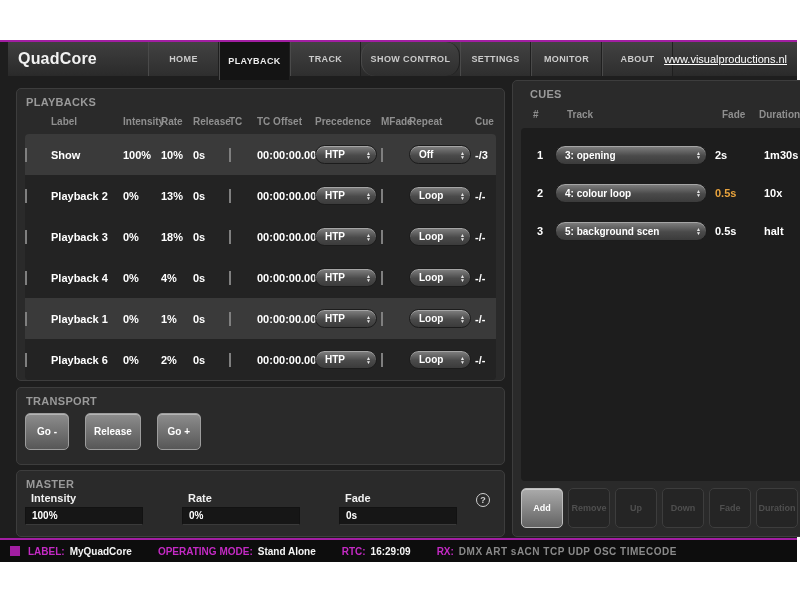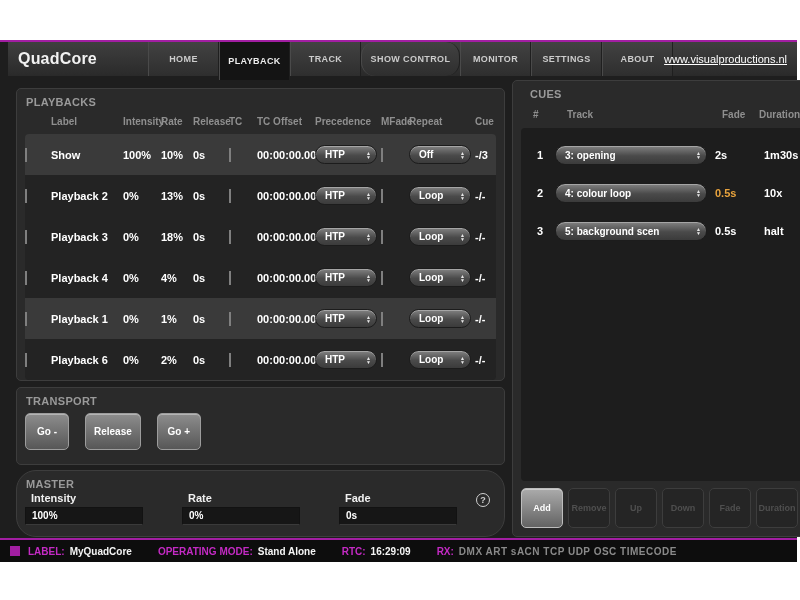--- a/index.html
+++ b/index.html
@@ -57,21 +57,21 @@
 
   
   .transport { height: 82px; margin-bottom: 5px; padding: 0 8px; }
   .btn-row { display: flex; gap: 16px; padding: 6px 0 0 0; }
   .gbtn { height: 37px; min-width: 44px; padding: 0 8px; border-radius: 5px;
           border: 1px solid #9d9d9d; background: linear-gradient(#8d8d8d, #575757);
           color: #ffffff; font-size: 10px; font-weight: bold; display: flex; align-items: center;
           justify-content: center; cursor: pointer; box-shadow: inset 0 1px 0 rgba(255,255,255,0.35); }
 
   
-  .master { height: 71px; padding: 0 8px; position: relative; border-radius: 20px; }
+  .master { height: 71px; padding: 0 8px; position: relative; }
   .master-fields { display: flex; padding-top: 2px; }
   .mfield { width: 175px; }
   .mfield .mlabel { color: #f0f0f0; font-size: 11px; font-weight: bold; padding: 0 0 3px 6px; }
   .minput { width: 118px; height: 18px; background: #161616; border: 1px solid #121212;
             border-bottom-color: #3a3a3a; color: #ffffff; font-size: 10px; font-weight: bold;
             padding-left: 6px; display: flex; align-items: center; cursor: text; }
   .help { width: 14px; height: 14px; border: 1px solid #cfcfcf; border-radius: 50%;
           color: #cfcfcf; font-size: 9px; font-weight: bold; display: flex; align-items: center;
           justify-content: center; cursor: pointer; }
   .master .help { position: absolute; right: 14px; top: 22px; }
@@ -117,24 +117,24 @@
         <div class="tab active">
             <span>PLAYBACK</span>
           </div>
         <div class="tab">
             <span>TRACK</span>
           </div>
         <div class="tab wide">
             <span>SHOW CONTROL</span>
           </div>
         <div class="tab">
+            <span>SETTINGS</span>
+          </div>
+        <div class="tab">
             <span>MONITOR</span>
-          </div>
-        <div class="tab">
-            <span>SETTINGS</span>
           </div>
         <div class="tab">
             <span>ABOUT</span>
           </div>
       </div>
       <div class="weblink">www.visualproductions.nl</div>
     </div>
 
     <div class="content">
       <div class="left-col">

